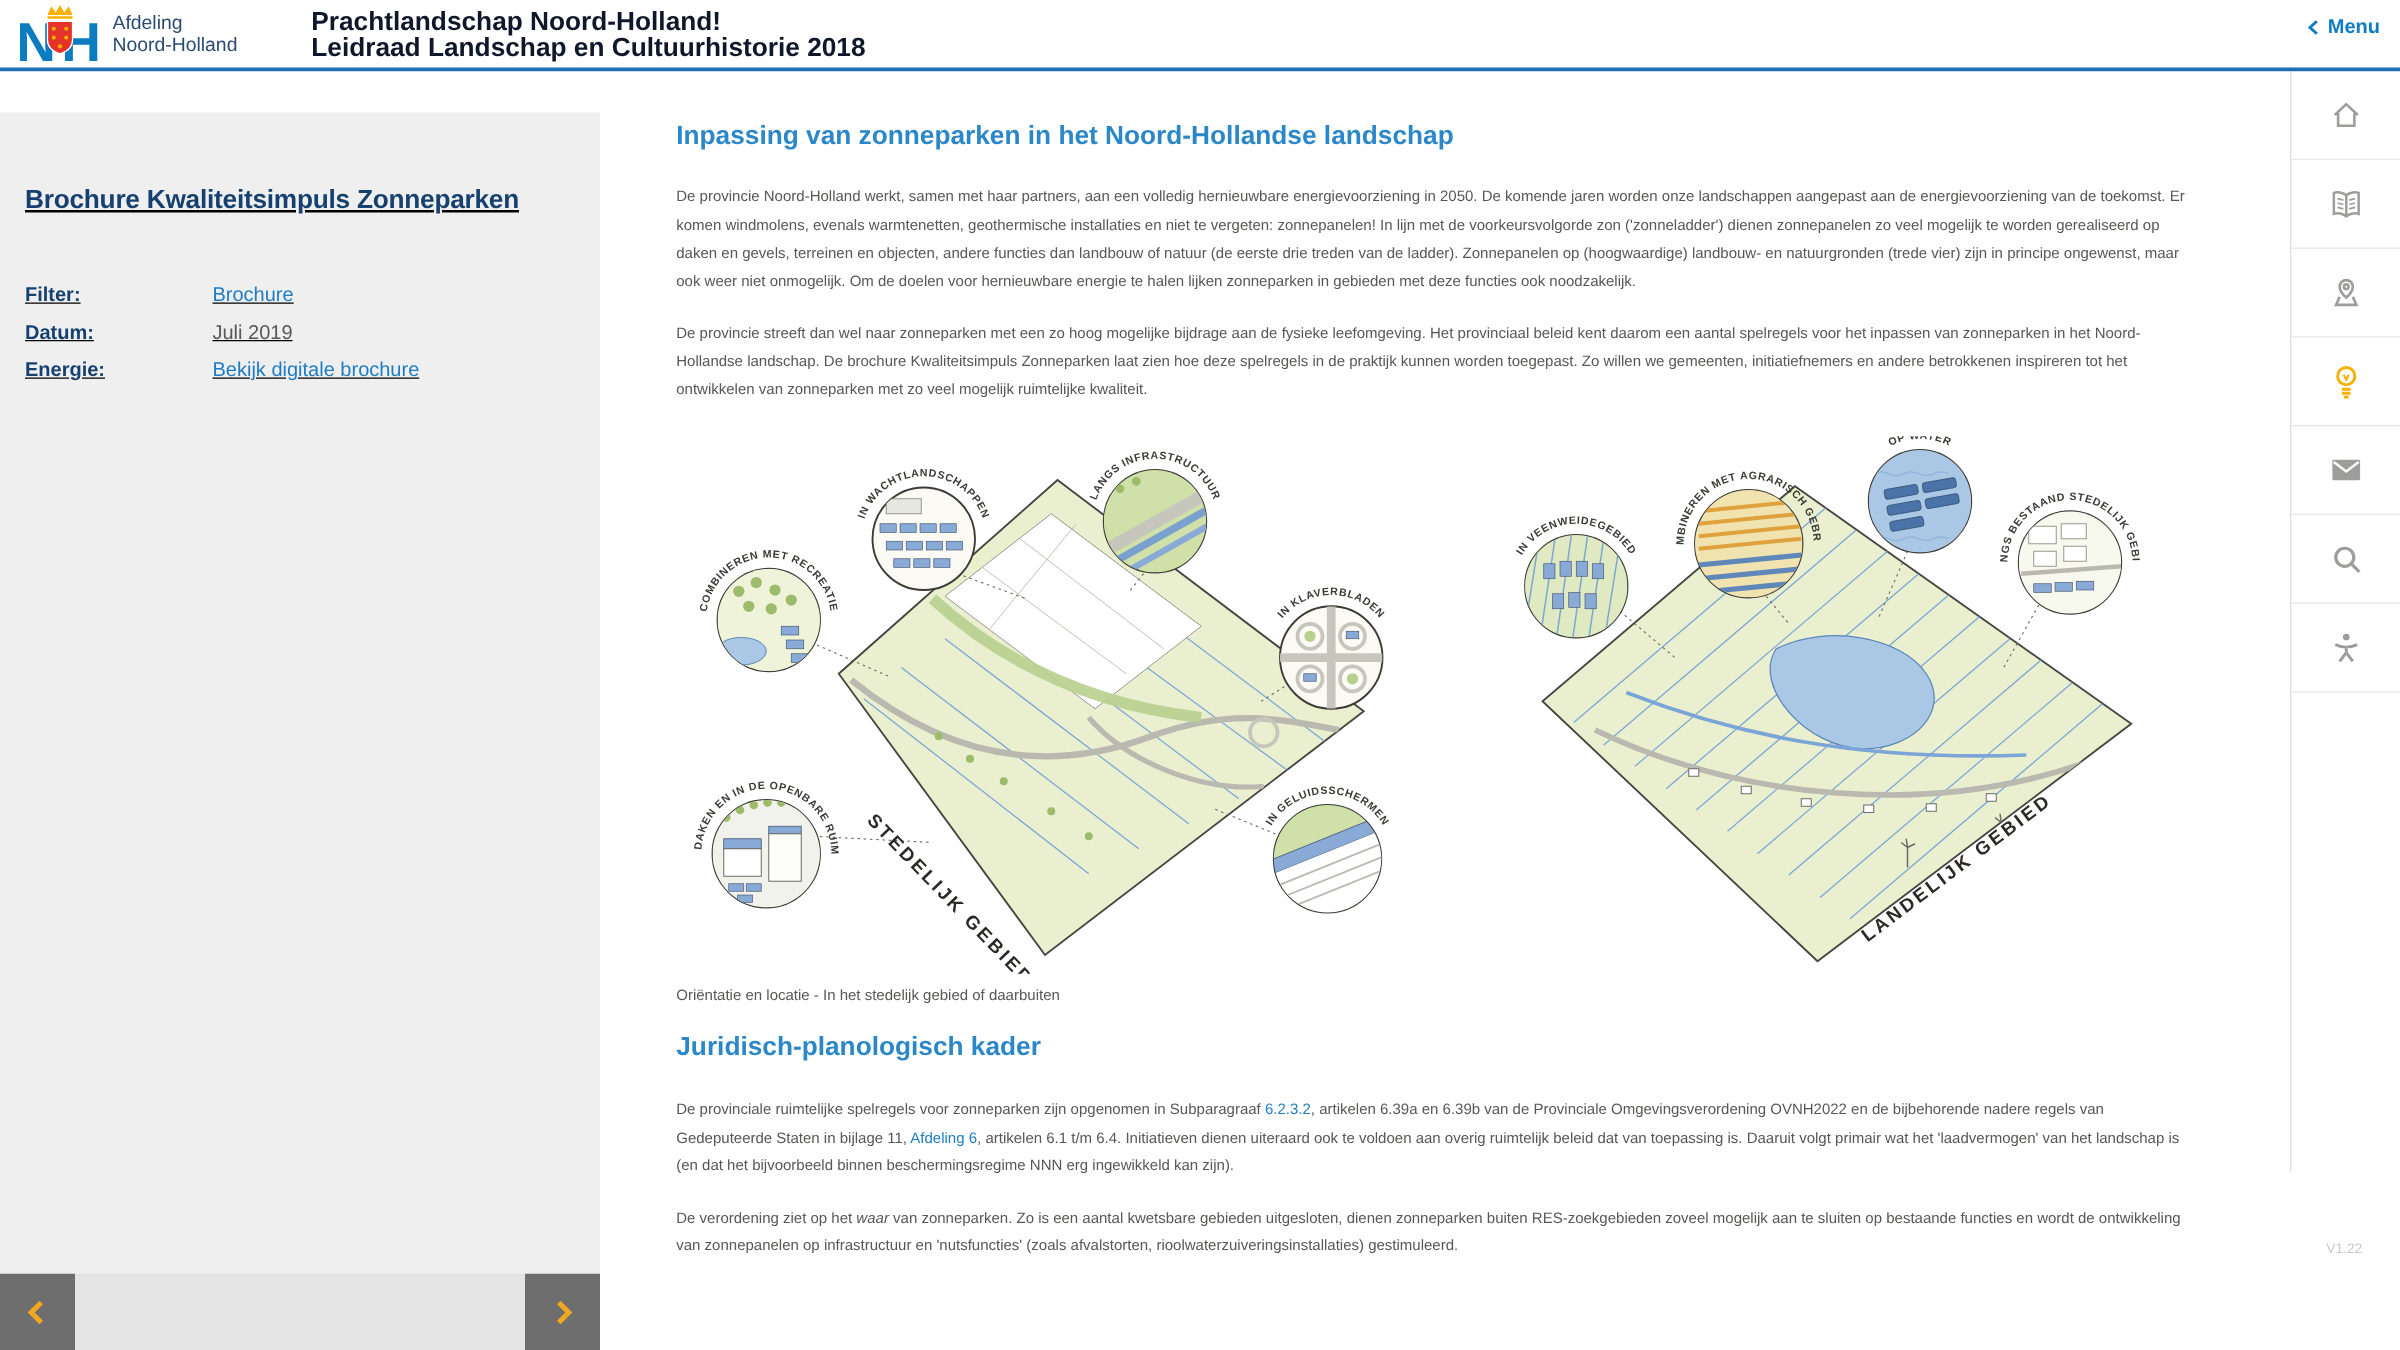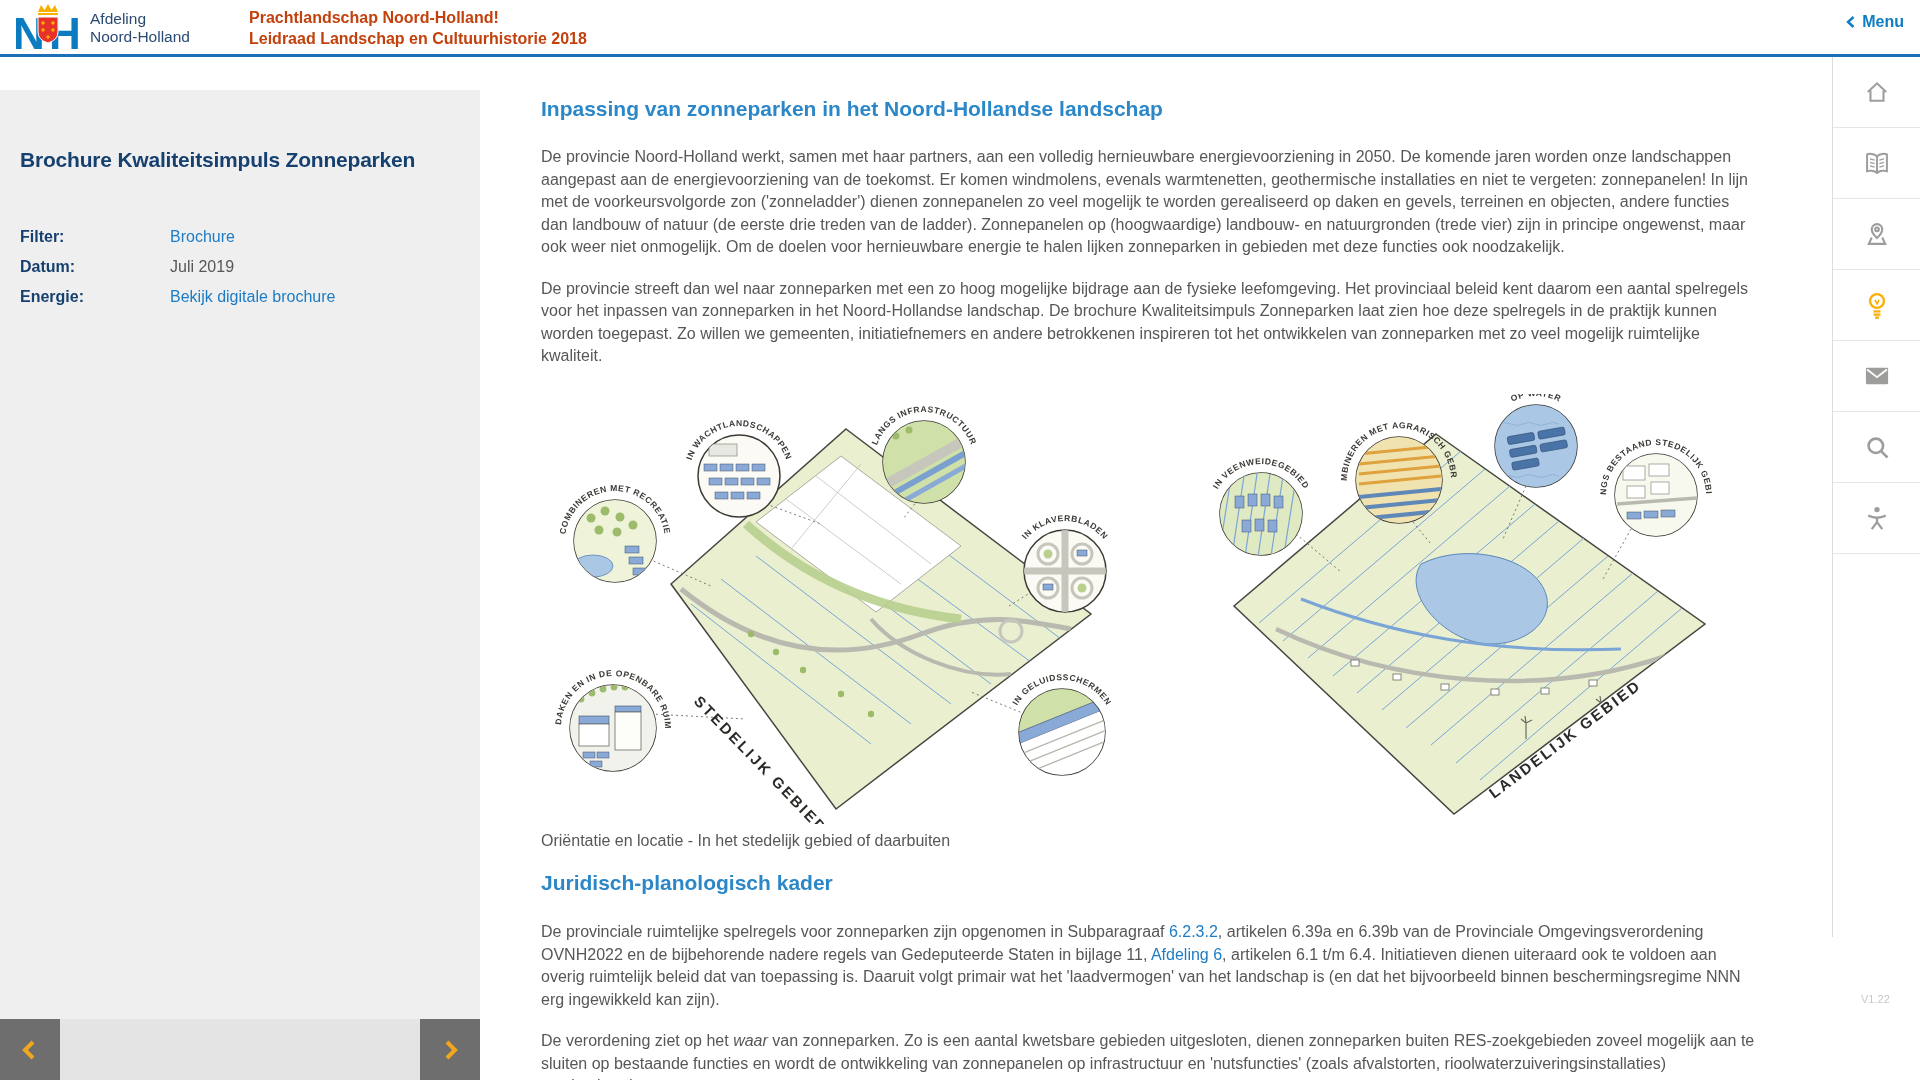--- a/index.html
+++ b/index.html
@@ -6,42 +6,42 @@
   html,body { width:1920px; height:1080px; overflow:hidden; background:#fff;
               font-family:"Liberation Sans", sans-serif; }
   .page { position:relative; width:1920px; height:1080px; }
 
   
   .header { position:absolute; left:0; top:0; width:1920px; height:57px;
             background:#fff; border-bottom:3px solid #1d70b7; z-index:30; }
   .logo { position:absolute; left:16px; top:4px; display:flex; align-items:center;
           text-decoration:none; cursor:pointer; }
   .logo-text { margin-left:10px; color:#2b4a72; font-size:15.5px; line-height:18px; font-weight:500; }
-  .site-title { position:absolute; left:249px; top:7px; color:#c2410c;
-                font-size:16px; line-height:21px; font-weight:bold; }
+  .site-title { position:absolute; left:249px; top:7px; color:#0f172a;
+                font-size:21px; line-height:21px; font-weight:bold; }
   .menu-btn { position:absolute; right:16px; top:13px; display:flex; align-items:center; gap:6px;
               background:none; border:none; color:#0f7dc2; font-family:inherit;
               font-size:16px; font-weight:bold; cursor:pointer; }
 
   
   .sidebar { position:absolute; left:0; top:90px; width:480px; height:990px;
-             background:#efefef; padding:58px 24px 13px 20px; }
+             background:#efefef; padding:58px 24px 13px 20px;text-decoration:underline; }
   .sidebar h1 { color:#16406f; font-size:21px; letter-spacing:-0.2px; font-weight:bold; }
   .meta { margin-top:56px; font-size:16px; }
   .meta-row { display:flex; margin-bottom:12px;gap:28px; }
   .meta-row dt { flex:0 0 122px; font-weight:bold; color:#16406f; }
   .meta-row dd { color:#575756; }
   a.side-link, a.inline-link { color:#1c7cc5; text-decoration:none; cursor:pointer; }
 
   
   .main { position:absolute; left:541px; top:0; width:1219px; }
   .section-heading { color:#2b87c8; font-size:21px; font-weight:bold; }
   .h-first { margin:97px 0 25px; }
   .h-second { margin:0 0 26px; }
-  .main p { font-size:16px; line-height:22.5px; color:#575756; margin:0 0 19px; }
+  .main p { font-size:12px; line-height:22.5px; color:#575756; margin:0 0 19px; }
   .figure { margin:26px 0 6px; width:1200px; height:430px; }
   .caption { margin:0 0 32px; }
 
   
   .rail { position:absolute; right:0; top:57px; width:88px; height:880px;
           background:#fff; border-left:1px solid #dcdcdc; z-index:25; }
   .rail-cell { width:100%; height:71px; display:flex; align-items:center; justify-content:center;
                border-bottom:1px solid #e6e6e6; background:none; border-left:none; border-right:none;
                border-top:none; cursor:pointer; }
   .rail-version { position:absolute; left:28px; top:936px; font-size:11px; color:#c8c8c8; }

